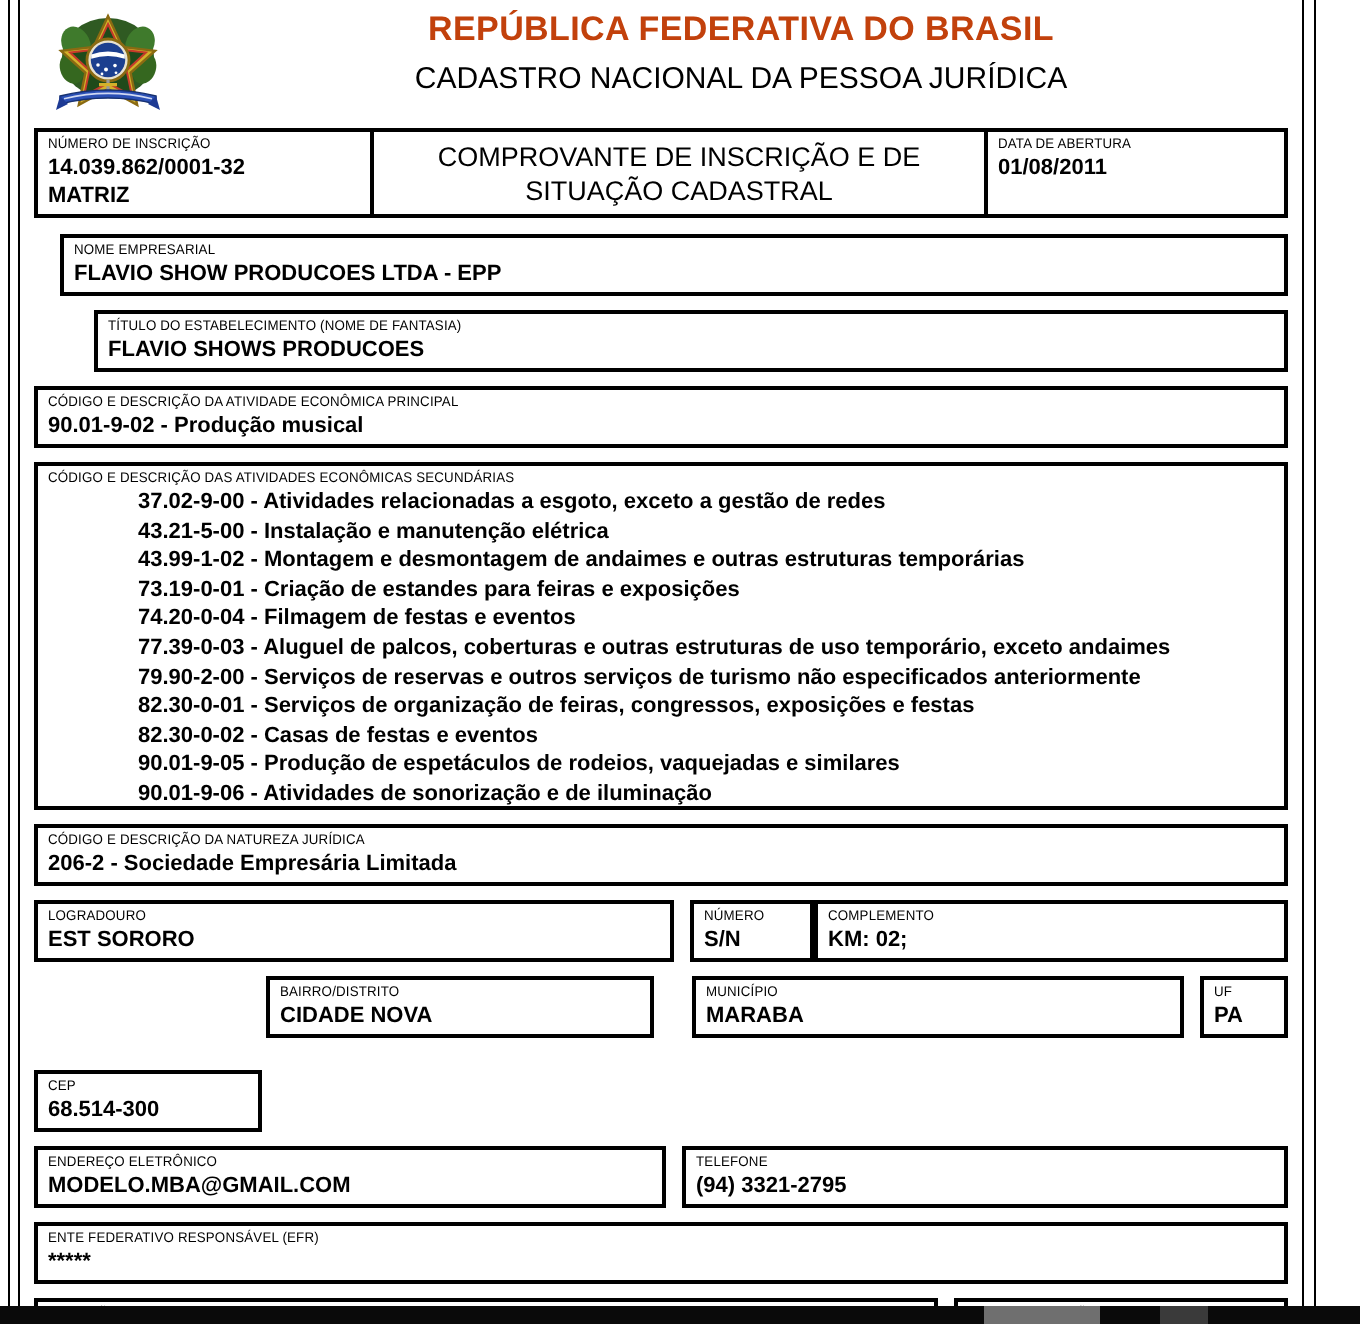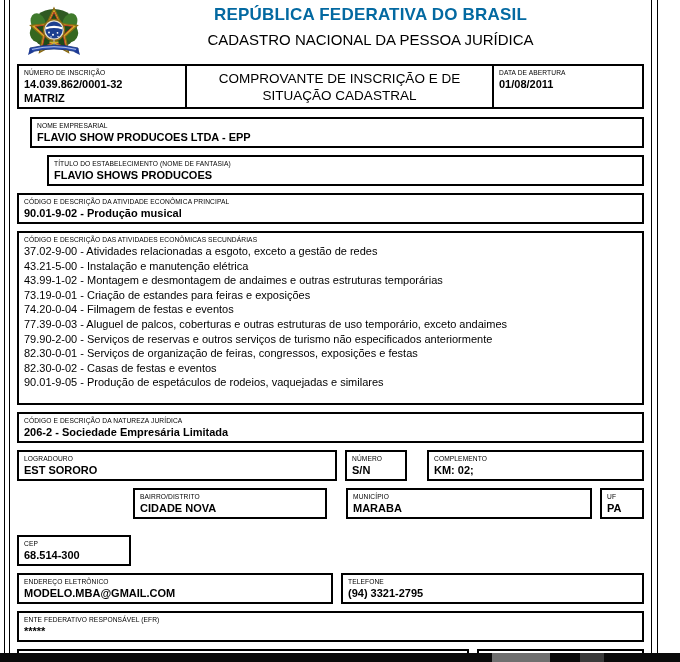--- a/index.html
+++ b/index.html
@@ -58,21 +58,21 @@
   }
   .titles {
     padding-left: 80px;
     padding-top: 3px;
     text-align: center;
   }
   .title-main {
     font-size: 17px;
     font-weight: bold;
     letter-spacing: .2px;
-    color: #0369a1;
+    color: #c2410c;
     line-height: 24px;
     white-space: nowrap;
   }
   .title-sub {
     font-size: 15px;
     font-weight: normal;
     color: #000;
     line-height: 25px;
     white-space: nowrap;
   }
@@ -129,24 +129,25 @@
     text-align: center;
     line-height: 17px;
     color: #000;
   }
 
   .row { display: flex; margin: 0 7px; }
 
   
   .act-line {
     font-size: 11px;
-    font-weight: normal;
+    font-weight: bold;
     color: #000;
     line-height: 14.6px;
     white-space: nowrap;
+    margin-left: 45px;
   }
 
   
   .scrollbar {
     position: absolute;
     left: 0;
     bottom: 0;
     width: 680px;
     height: 9px;
     background: #0a0a0a;
@@ -260,41 +261,42 @@
             <div class="act-line">37.02-9-00 - Atividades relacionadas a esgoto, exceto a gestão de redes</div>
             <div class="act-line">43.21-5-00 - Instalação e manutenção elétrica</div>
             <div class="act-line">43.99-1-02 - Montagem e desmontagem de andaimes e outras estruturas temporárias</div>
             <div class="act-line">73.19-0-01 - Criação de estandes para feiras e exposições</div>
             <div class="act-line">74.20-0-04 - Filmagem de festas e eventos</div>
             <div class="act-line">77.39-0-03 - Aluguel de palcos, coberturas e outras estruturas de uso temporário, exceto andaimes</div>
             <div class="act-line">79.90-2-00 - Serviços de reservas e outros serviços de turismo não especificados anteriormente</div>
             <div class="act-line">82.30-0-01 - Serviços de organização de feiras, congressos, exposições e festas</div>
             <div class="act-line">82.30-0-02 - Casas de festas e eventos</div>
             <div class="act-line">90.01-9-05 - Produção de espetáculos de rodeios, vaquejadas e similares</div>
+            <div class="act-line">90.01-9-06 - Atividades de sonorização e de iluminação</div>
           </div>
       </div>
     </div>
 
     <div class="row" style="margin-top:7px;">
       <div class="box" style="width:100%;height:31px;">
         <div class="lbl">CÓDIGO E DESCRIÇÃO DA NATUREZA JURÍDICA</div>
         <div class="val">206-2 - Sociedade Empresária Limitada</div>
       </div>
     </div>
 
     <div class="row" style="margin-top:7px;">
       <div class="box" style="width:320px;height:31px;">
         <div class="lbl">LOGRADOURO</div>
         <div class="val">EST SORORO</div>
       </div>
       <div class="box" style="width:62px;height:31px;margin-left:8px;">
         <div class="lbl">NÚMERO</div>
         <div class="val">S/N</div>
       </div>
-      <div class="box" style="flex:1;height:31px;margin-left:20px;">
+      <div class="box" style="flex:1;height:31px;margin-left:0;">
         <div class="lbl">COMPLEMENTO</div>
         <div class="val">KM: 02;</div>
       </div>
     </div>
 
     <div class="row" style="margin-top:7px;">
       <div class="box" style="width:114px;height:31px;margin-top:47px;">
         <div class="lbl">CEP</div>
         <div class="val">68.514-300</div>
       </div>

